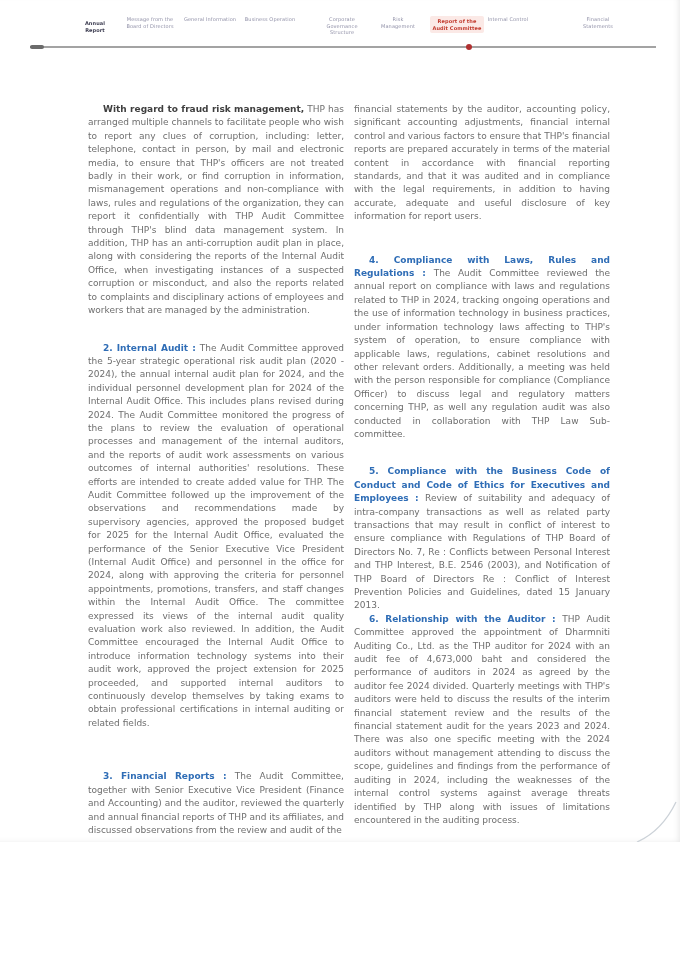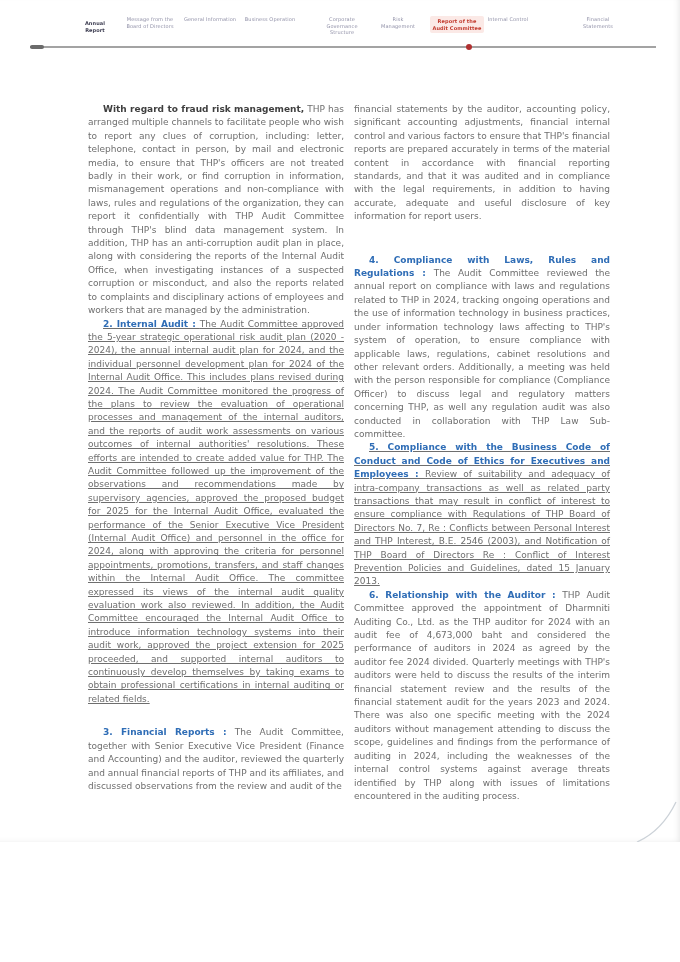--- a/index.html
+++ b/index.html
@@ -45,24 +45,24 @@
   .col{flex:1;min-width:0;}
   .para{
     margin:0;
     font-size:9px;line-height:13.4px;
     color:#6e6e6e;
     text-align:justify;
   }
   .para.indent{text-indent:15px;}
   .lead{color:#3f3f3f;font-weight:bold;}
   .head{color:#2f6db6;font-weight:bold;}
-  .gap-s{margin-top:0;text-decoration:underline;}
+  .gap-s{margin-top:24px;}
   .gap-m{margin-top:30px;}
   .gap-l{}
-  .gap-xl{margin-top:20px;}
+  .gap-xl{margin-top:40px;}
 
   
   .footer-art{position:absolute;left:20px;top:884px;width:130px;height:78px;}
   .company{
     position:absolute;left:101px;top:917px;
     font-size:7.5px;letter-spacing:.45px;color:#2f6db6;font-weight:500;
   }
   .corner-art{position:absolute;right:0;bottom:0;width:46px;height:42px;}
 </style>
 </head>

